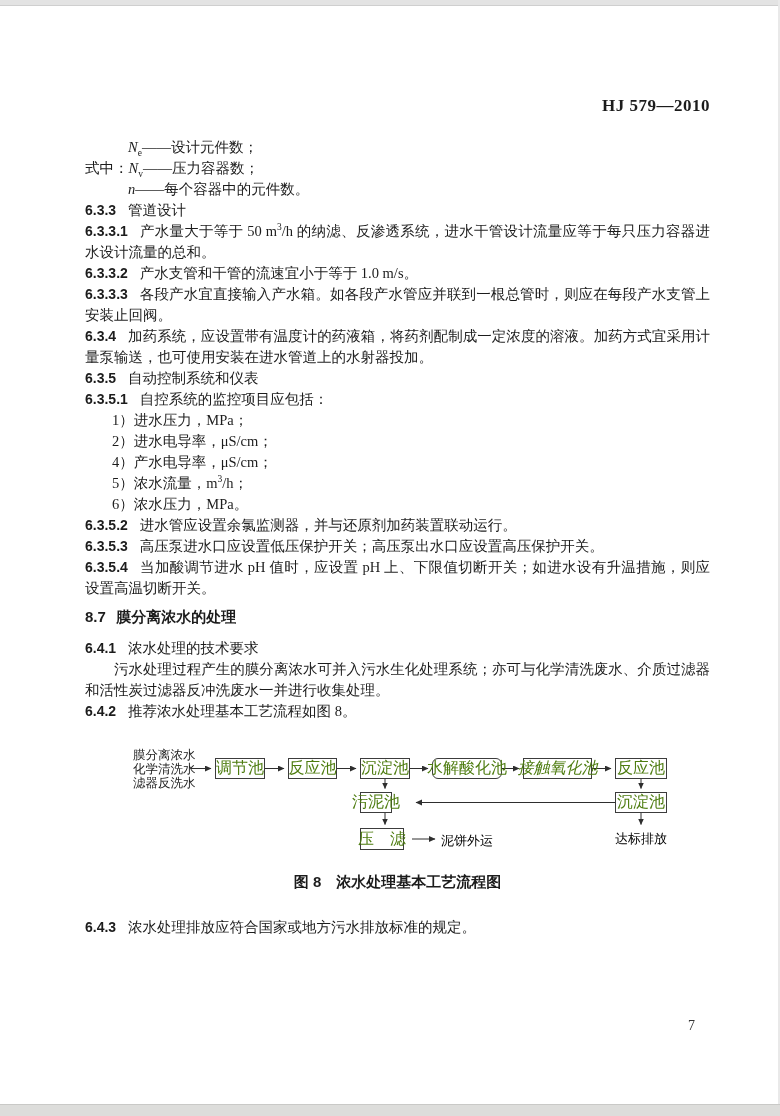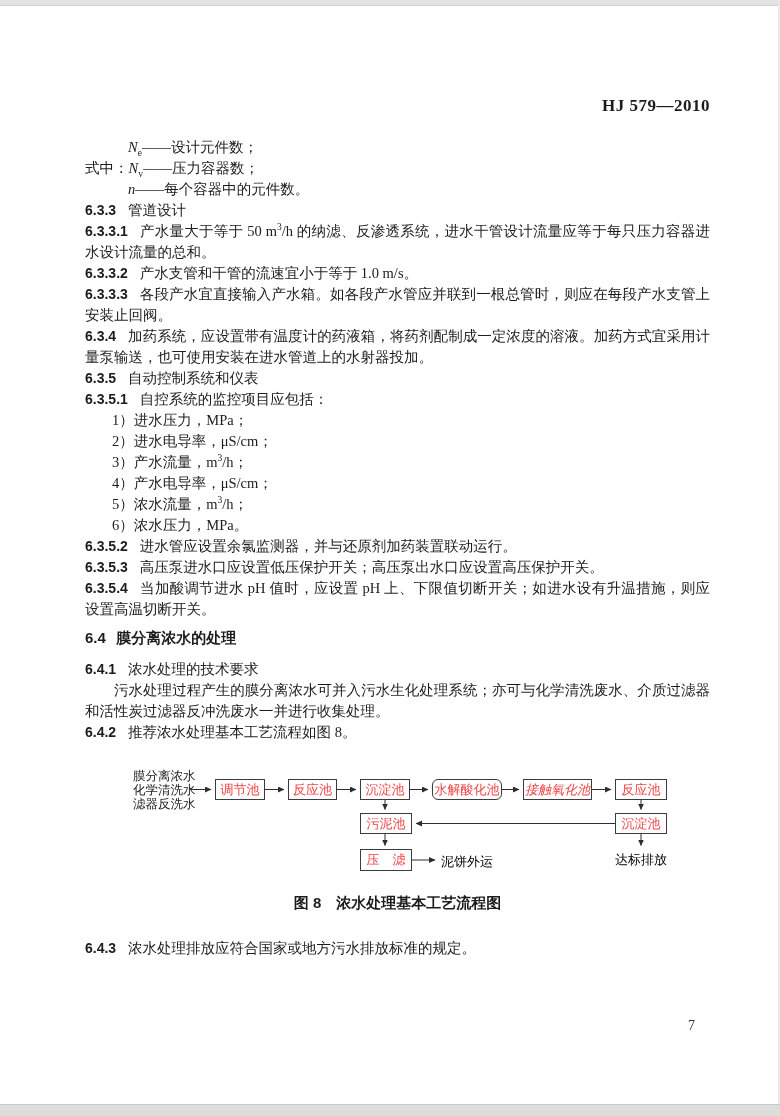--- a/index.html
+++ b/index.html
@@ -28,21 +28,21 @@
   .num{font-family:"Liberation Sans", sans-serif;font-weight:700;font-size:14px;margin-right:.85em;margin-top:14px;}
   .heading{font-family:"Liberation Sans", sans-serif;font-weight:700;font-size:15px;line-height:21px;margin:7px 0 11px;}
   .heading .num{font-size:15px;margin-right:.7em;}
   sup,sub{font-size:9.5px;line-height:0;}
   i{font-style:italic;}
 
   .flow{position:relative;width:640px;height:112px;margin-top:22px;}
   .flow svg{position:absolute;left:0;top:0;}
   .fbox{
     position:absolute;box-sizing:border-box;background:#fff;border:1px solid #3c3c3c;
-    font-size:13px;color:#ef4444;display:flex;align-items:center;justify-content:center;white-space:nowrap;
+    font-size:16px;color:#4d7c0f;display:flex;align-items:center;justify-content:center;white-space:nowrap;
   }
   .flabel{position:absolute;font-size:12.5px;line-height:14px;color:#222;white-space:nowrap;}
   .fout{position:absolute;font-size:13px;color:#000000;white-space:nowrap;}
 
   .fig-caption{
     text-align:center;font-family:"Liberation Sans", sans-serif;
     font-weight:700;font-size:15px;line-height:18px;margin:17px 0 0;
   }
   .closing{margin-top:26px;}
   .page-num{position:absolute;top:1018px;right:85px;font-size:14px;color:#333;}
@@ -64,28 +64,27 @@
       <p class="para legend ind1"><i>n</i>——每个容器中的元件数。</p>
       <p class="para clause"><span class="num">6.3.3</span>管道设计</p>
       <p class="para clause"><span class="num">6.3.3.1</span>产水量大于等于 50 m<sup>3</sup>/h 的纳滤、反渗透系统，进水干管设计流量应等于每只压力容器进水设计流量的总和。</p>
       <p class="para clause"><span class="num">6.3.3.2</span>产水支管和干管的流速宜小于等于 1.0 m/s。</p>
       <p class="para clause"><span class="num">6.3.3.3</span>各段产水宜直接输入产水箱。如各段产水管应并联到一根总管时，则应在每段产水支管上安装止回阀。</p>
       <p class="para clause"><span class="num">6.3.4</span>加药系统，应设置带有温度计的药液箱，将药剂配制成一定浓度的溶液。加药方式宜采用计量泵输送，也可使用安装在进水管道上的水射器投加。</p>
       <p class="para clause"><span class="num">6.3.5</span>自动控制系统和仪表</p>
       <p class="para clause"><span class="num">6.3.5.1</span>自控系统的监控项目应包括：</p>
       <p class="para list">1）进水压力，MPa；</p>
       <p class="para list">2）进水电导率，μS/cm；</p>
-      <p class="para list">3）产水流量，m<sup>3</sup>/h；</p>
       <p class="para list">4）产水电导率，μS/cm；</p>
       <p class="para list">5）浓水流量，m<sup>3</sup>/h；</p>
       <p class="para list">6）浓水压力，MPa。</p>
       <p class="para clause"><span class="num">6.3.5.2</span>进水管应设置余氯监测器，并与还原剂加药装置联动运行。</p>
       <p class="para clause"><span class="num">6.3.5.3</span>高压泵进水口应设置低压保护开关；高压泵出水口应设置高压保护开关。</p>
       <p class="para clause"><span class="num">6.3.5.4</span>当加酸调节进水 pH 值时，应设置 pH 上、下限值切断开关；如进水设有升温措施，则应设置高温切断开关。</p>
-      <p class="heading"><span class="num">6.4</span>膜分离浓水的处理</p>
+      <p class="heading"><span class="num">8.7</span>膜分离浓水的处理</p>
       <p class="para clause"><span class="num">6.4.1</span>浓水处理的技术要求</p>
       <p class="para indented">污水处理过程产生的膜分离浓水可并入污水生化处理系统；亦可与化学清洗废水、介质过滤器和活性炭过滤器反冲洗废水一并进行收集处理。</p>
       <p class="para clause"><span class="num">6.4.2</span>推荐浓水处理基本工艺流程如图 8。</p>
     </div>
 
   <div class="flow">
     <svg width="640" height="112" viewBox="0 0 640 112">
       <defs>
         <marker id="ah" markerWidth="7" markerHeight="7" refX="6" refY="3" orient="auto">
           <path d="M0,0 L6.5,3 L0,6 z" fill="#2e2e2e"></path>
@@ -113,22 +112,22 @@
       <div>滤器反洗水</div>
     </div>
 
     <div class="fbox" style="left:130px;top:14px;width:50px;height:21px;">调节池</div>
     <div class="fbox" style="left:203px;top:14px;width:49px;height:21px;">反应池</div>
     <div class="fbox" style="left:275px;top:14px;width:50px;height:21px;">沉淀池</div>
     <div class="fbox" style="left:347px;top:14px;width:70px;height:21px;border-radius:6px;">水解酸化池</div>
     <div class="fbox" style="left:438px;top:14px;width:69px;height:21px;font-style:italic;">接触氧化池</div>
     <div class="fbox" style="left:530px;top:14px;width:52px;height:21px;">反应池</div>
     <div class="fbox" style="left:530px;top:48px;width:52px;height:21px;">沉淀池</div>
-    <div class="fbox" style="left:275px;top:48px;width:52px;height:21px;">污泥池</div>
-    <div class="fbox" style="left:275px;top:84px;width:52px;height:22px;">压　滤</div>
+    <div class="fbox" style="left:275px;top:48px;width:32px;height:21px;">污泥池</div>
+    <div class="fbox" style="left:275px;top:84px;width:44px;height:22px;">压　滤</div>
 
     <div class="fout" style="left:356px;top:88px;">泥饼外运</div>
     <div class="fout" style="left:530px;top:86px;">达标排放</div>
   </div>
 
   <p class="fig-caption">图 8　浓水处理基本工艺流程图</p>
 
   <p class="para clause closing"><span class="num">6.4.3</span><span>浓水处理排放应符合国家或地方污水排放标准的规定。</span></p>
 
 </div>

